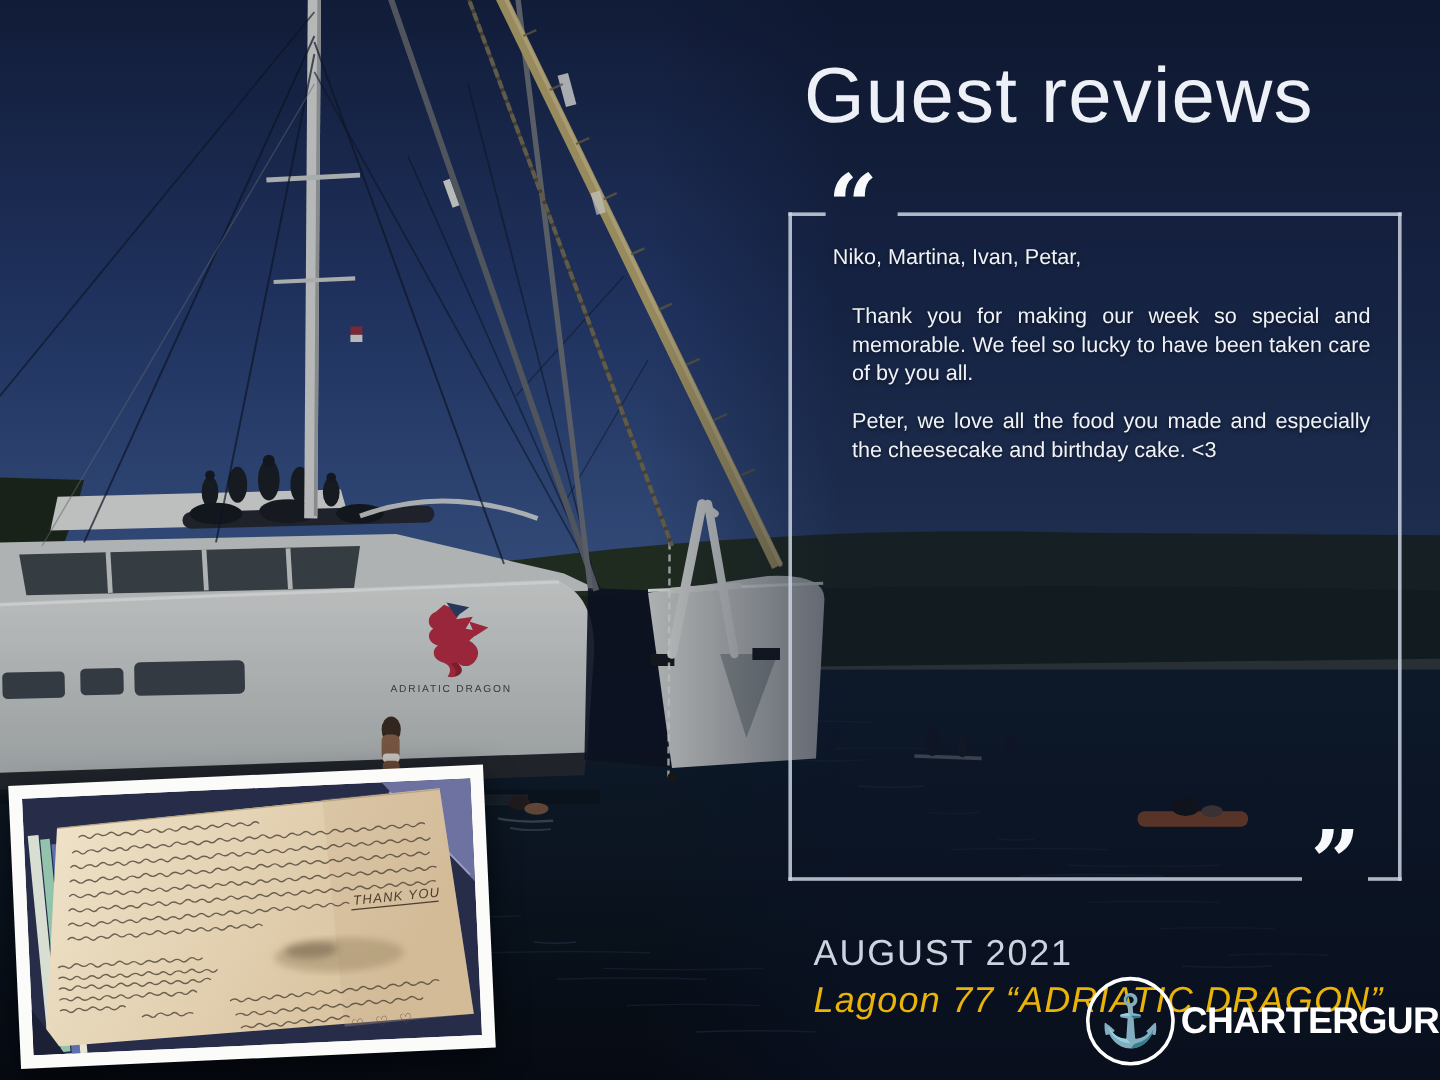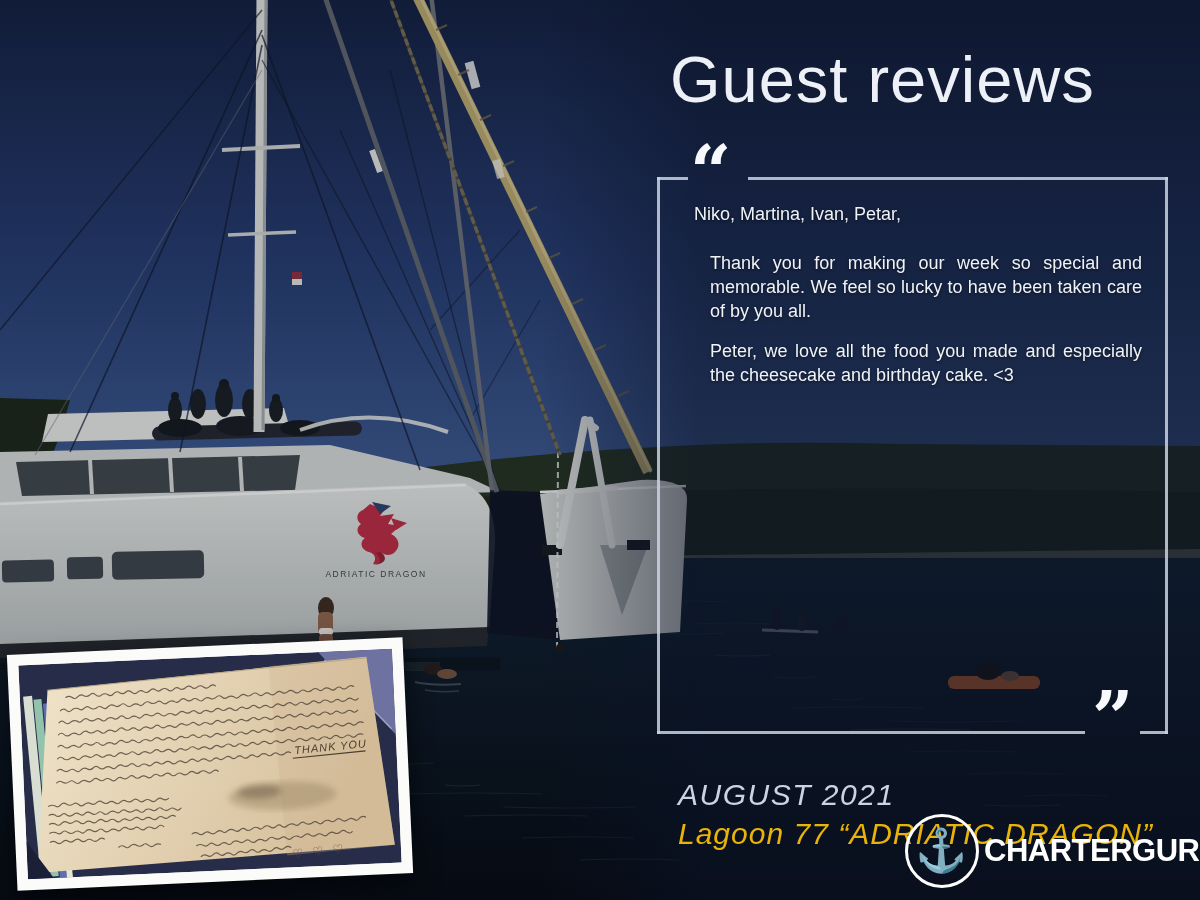--- a/index.html
+++ b/index.html
@@ -15,21 +15,21 @@
               color:#f7f9fc;font-size:72px;line-height:1;}
   .quote-open{left:690px;top:136px;}
   .quote-close{left:1092px;top:682px;}
 
   .review{position:absolute;left:694px;top:202px;width:464px;color:#eff3f8;
           font-size:18px;line-height:1.335;text-align:justify;
           text-shadow:0 1px 3px rgba(0,0,0,.55);}
   .review p{margin:16px;}
   .review p.sal{margin:0 0 25px 0;text-align:left;}
 
-  .footer-date{position:absolute;left:678px;top:778px;font-size:30px;font-style:italic;
+  .footer-date{position:absolute;left:678px;top:778px;font-size:30px;
                color:#ccd4e0;letter-spacing:1.5px;white-space:nowrap;}
   .footer-boat{position:absolute;left:678px;top:817px;font-size:30px;font-style:italic;
                color:#eab308;letter-spacing:1px;white-space:nowrap;}
 
   .logo{position:absolute;left:905px;top:814px;display:flex;align-items:center;gap:5px;}
   .logo-circle{width:68px;height:68px;border:3px solid #ffffff;border-radius:50%;
                display:flex;align-items:center;justify-content:center;
                color:#fff;font-size:42px;line-height:1;background:transparent;}
   .logo-text{font-size:31px;font-weight:bold;color:#ffffff;letter-spacing:-0.5px;
              white-space:nowrap;}

